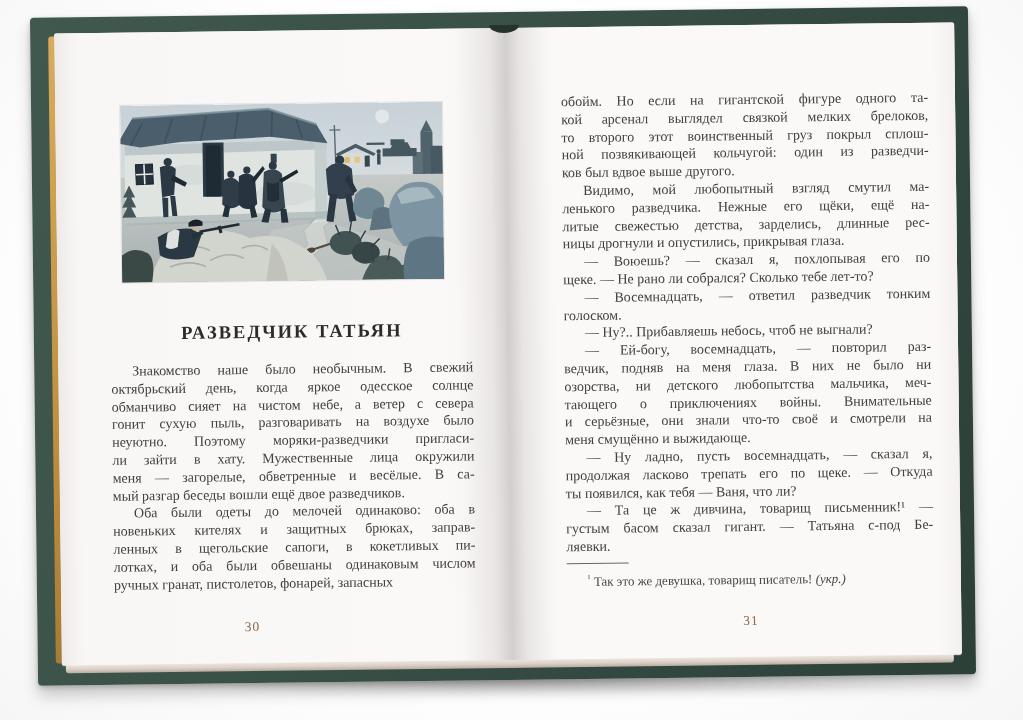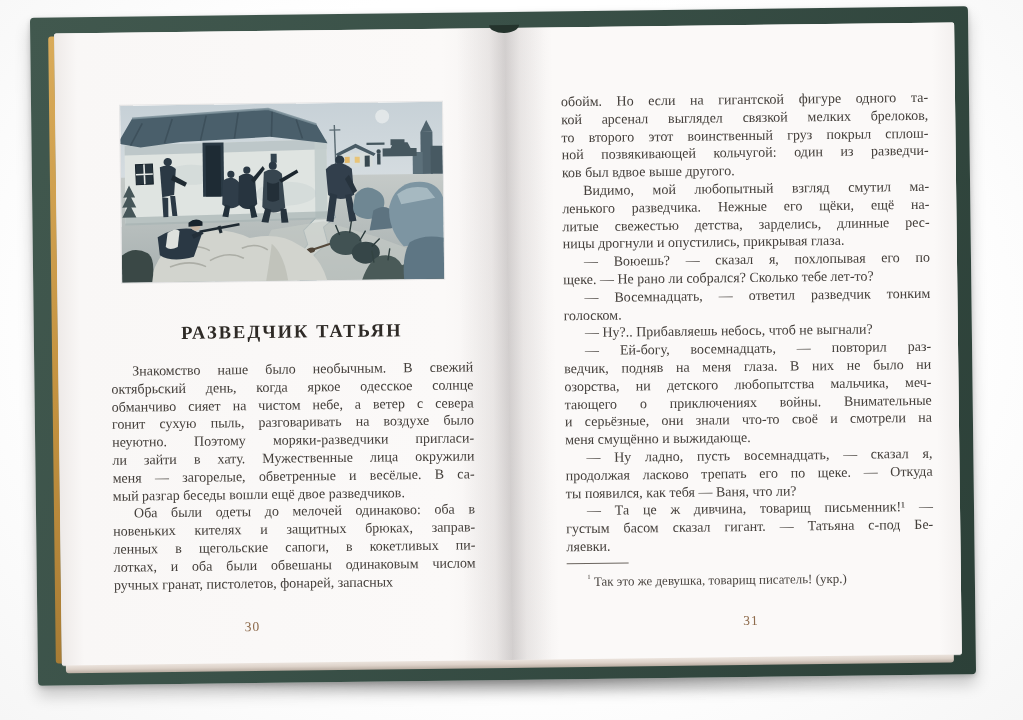--- a/index.html
+++ b/index.html
@@ -58,21 +58,21 @@
   .tline.ind{text-indent:21px;}
   .page-number{position:absolute;top:588px;width:362px;text-align:center;
     font-size:13.5px;color:#8e6b4c;letter-spacing:1px;}
   .page-number-left{left:10px;}
   .page-number-right{left:56px;width:367px;}
   .footnote-rule{position:absolute;left:56px;top:536px;width:62px;height:1px;
     background:#6b655f;}
   .footnote{position:absolute;left:56px;top:546px;width:367px;font-size:13px;
     color:#4a4540;text-indent:21px;line-height:17px;}
   .footnote sup{font-size:9px;line-height:0;}
-  .footnote .lang{}
+  .footnote .lang{font-style:italic;}
 </style>
 </head>
 <body>
 
 <div class="photo-bg"></div>
 <div class="book-shadow"></div>
 
 <div class="book">
   <div class="pages">
     <div class="edge-gilt"></div>

